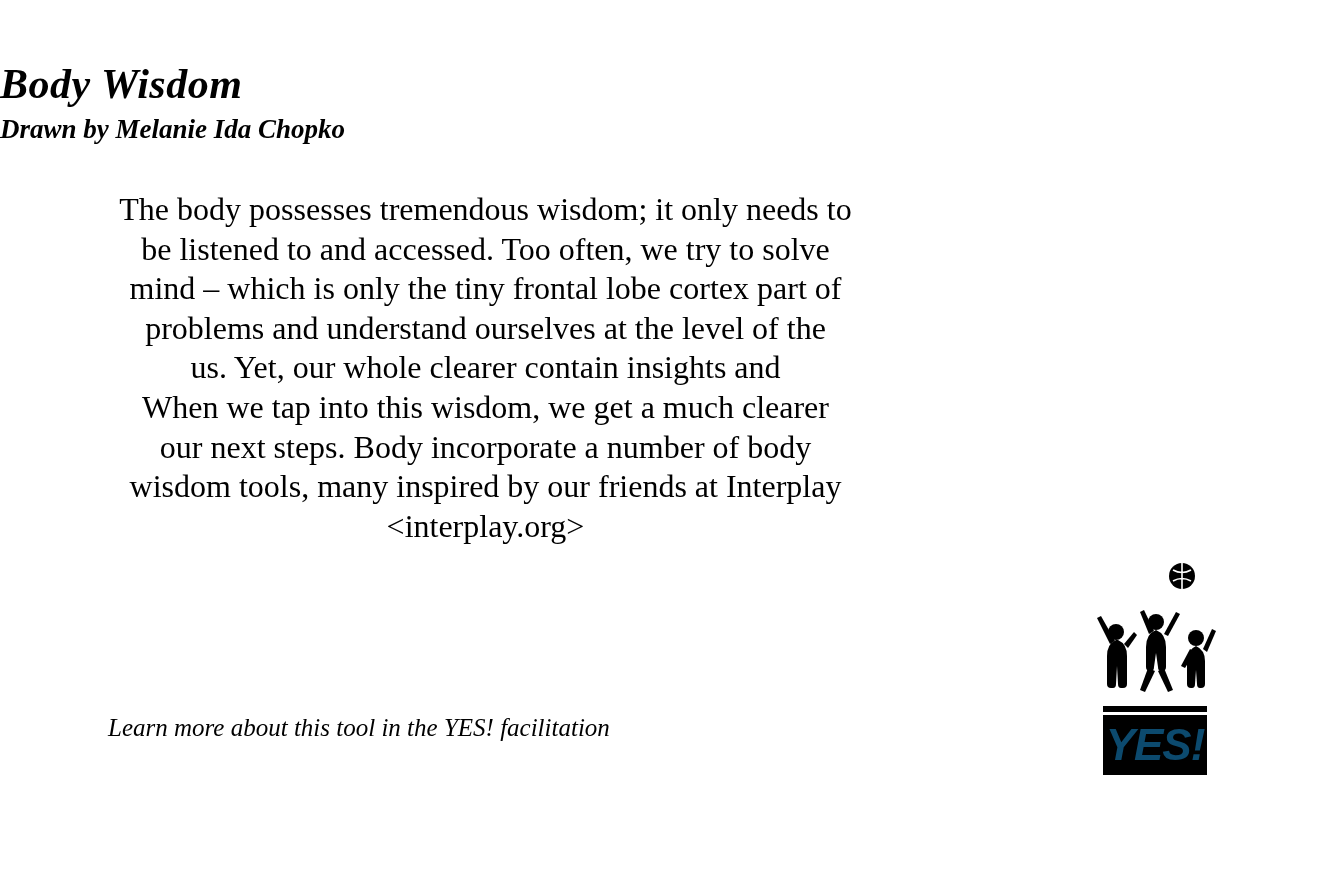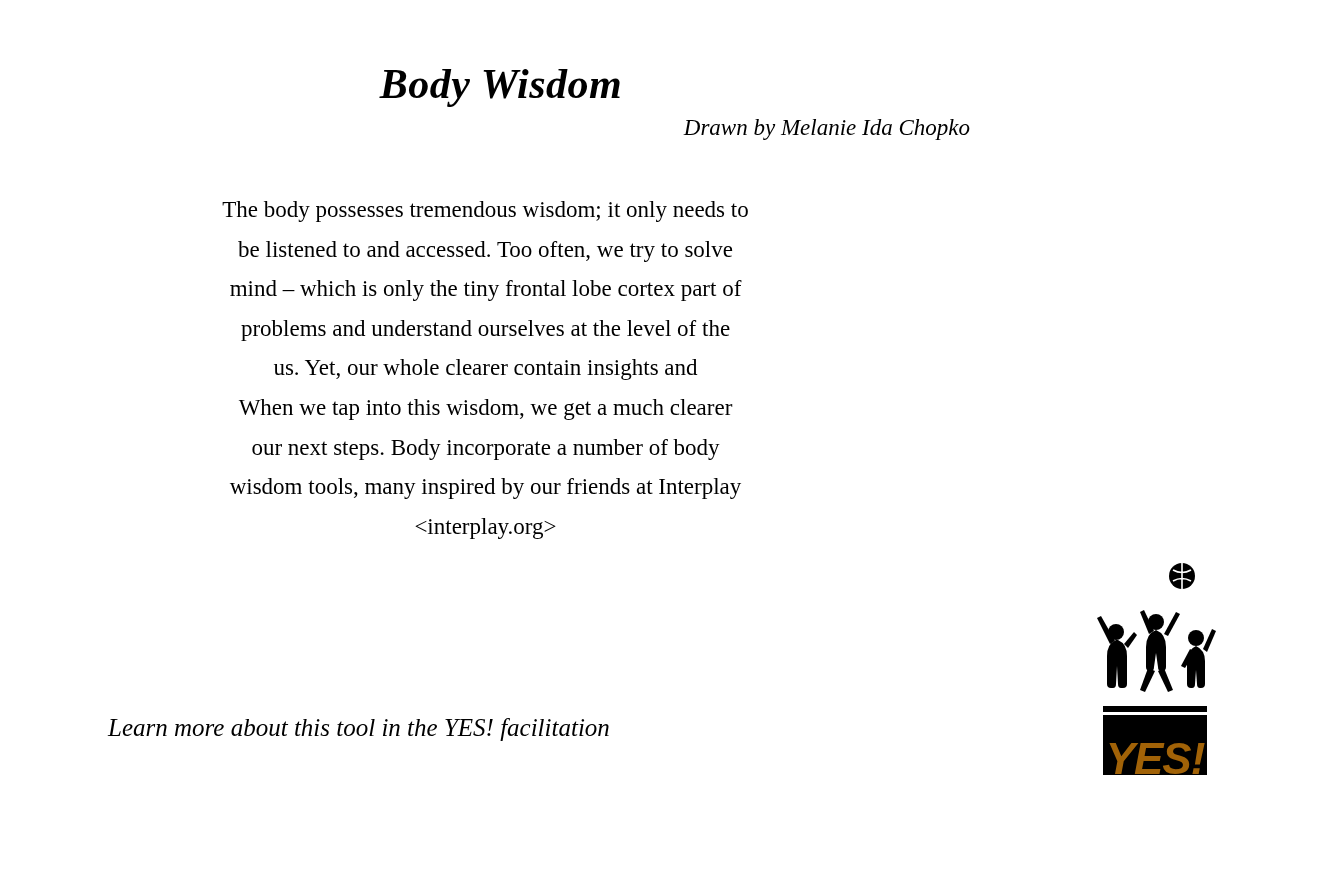--- a/index.html
+++ b/index.html
@@ -22,50 +22,50 @@
     top: 0;
     width: 1320px;
     height: 880px;
   }
 
   .title {
     position: absolute;
     left: 0;
     top: 62px;
     width: 970px;
-    text-align: center;
+    text-align: left;
     font-family: "Liberation Serif", serif;
     font-weight: bold;
     font-style: italic;
     font-size: 42px;
     line-height: 1.05;
     letter-spacing: 0.5px;
-    padding-left: 16px;
   }
 
   .byline {
     position: absolute;
     left: 0;
     top: 115px;
     width: 970px;
-    text-align: right;
+    text-align: left;
     font-family: "Liberation Serif", serif;
     font-style: italic;
-    font-size: 23px;
+    font-size: 27px;
     line-height: 1.1;
+    font-weight: bold;
   }
 
   .body-copy {
     position: absolute;
     left: 108px;
     top: 190px;
     width: 755px;
     text-align: center;
     font-family: "Liberation Serif", serif;
-    font-size: 23px;
+    font-size: 32px;
     line-height: 39.6px;
   }
 
   .body-copy .line {
     display: block;
     white-space: nowrap;
   }
 
   .footer-note {
     position: absolute;
@@ -106,24 +106,24 @@
     left: 9px;
     top: 155px;
     width: 104px;
     height: 60px;
     background: #000000;
   }
 
   .logo-word {
     position: absolute;
     left: 9px;
-    top: 169px;
+    top: 155px;
     width: 104px;
     height: 60px;
-    color: #a16207;
+    color: #0c4a6e;
     font-family: "Liberation Sans", sans-serif;
     font-weight: bold;
     font-style: italic;
     font-size: 44px;
     line-height: 60px;
     text-align: center;
     letter-spacing: -1px;
   }
 </style>
 </head>

